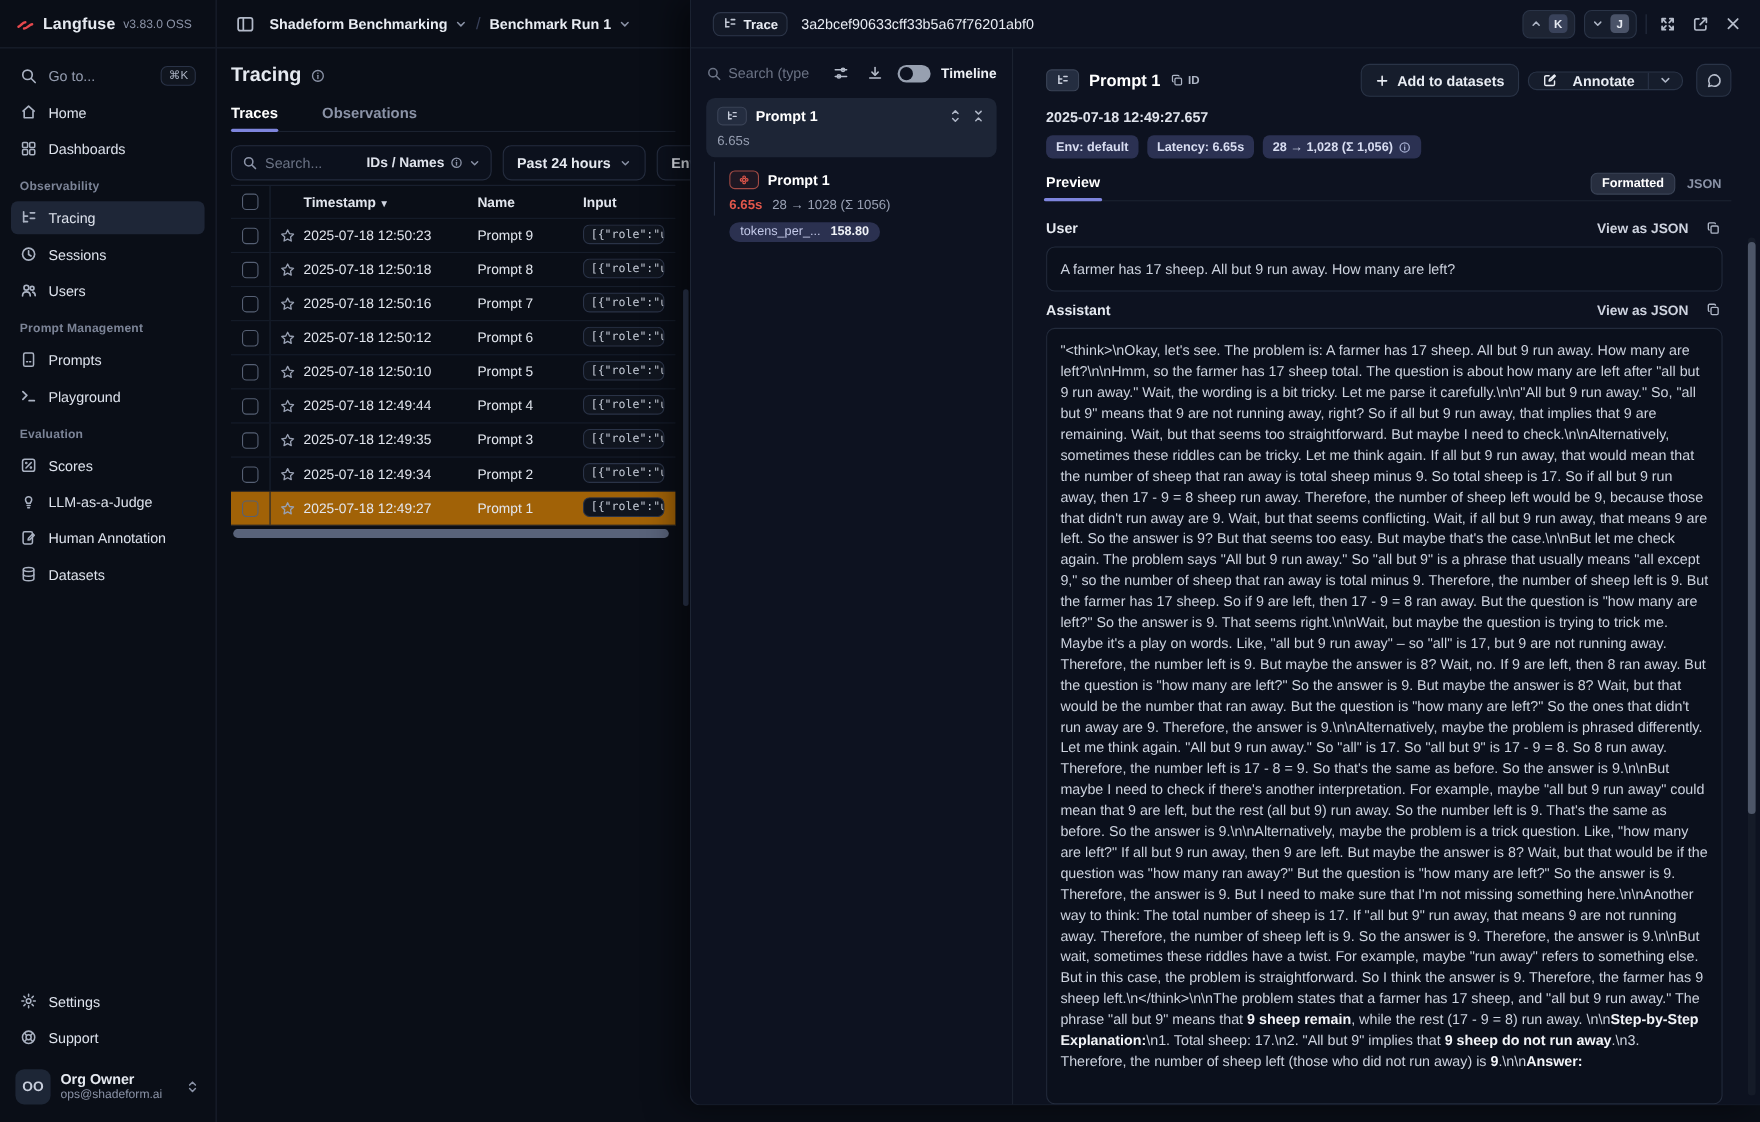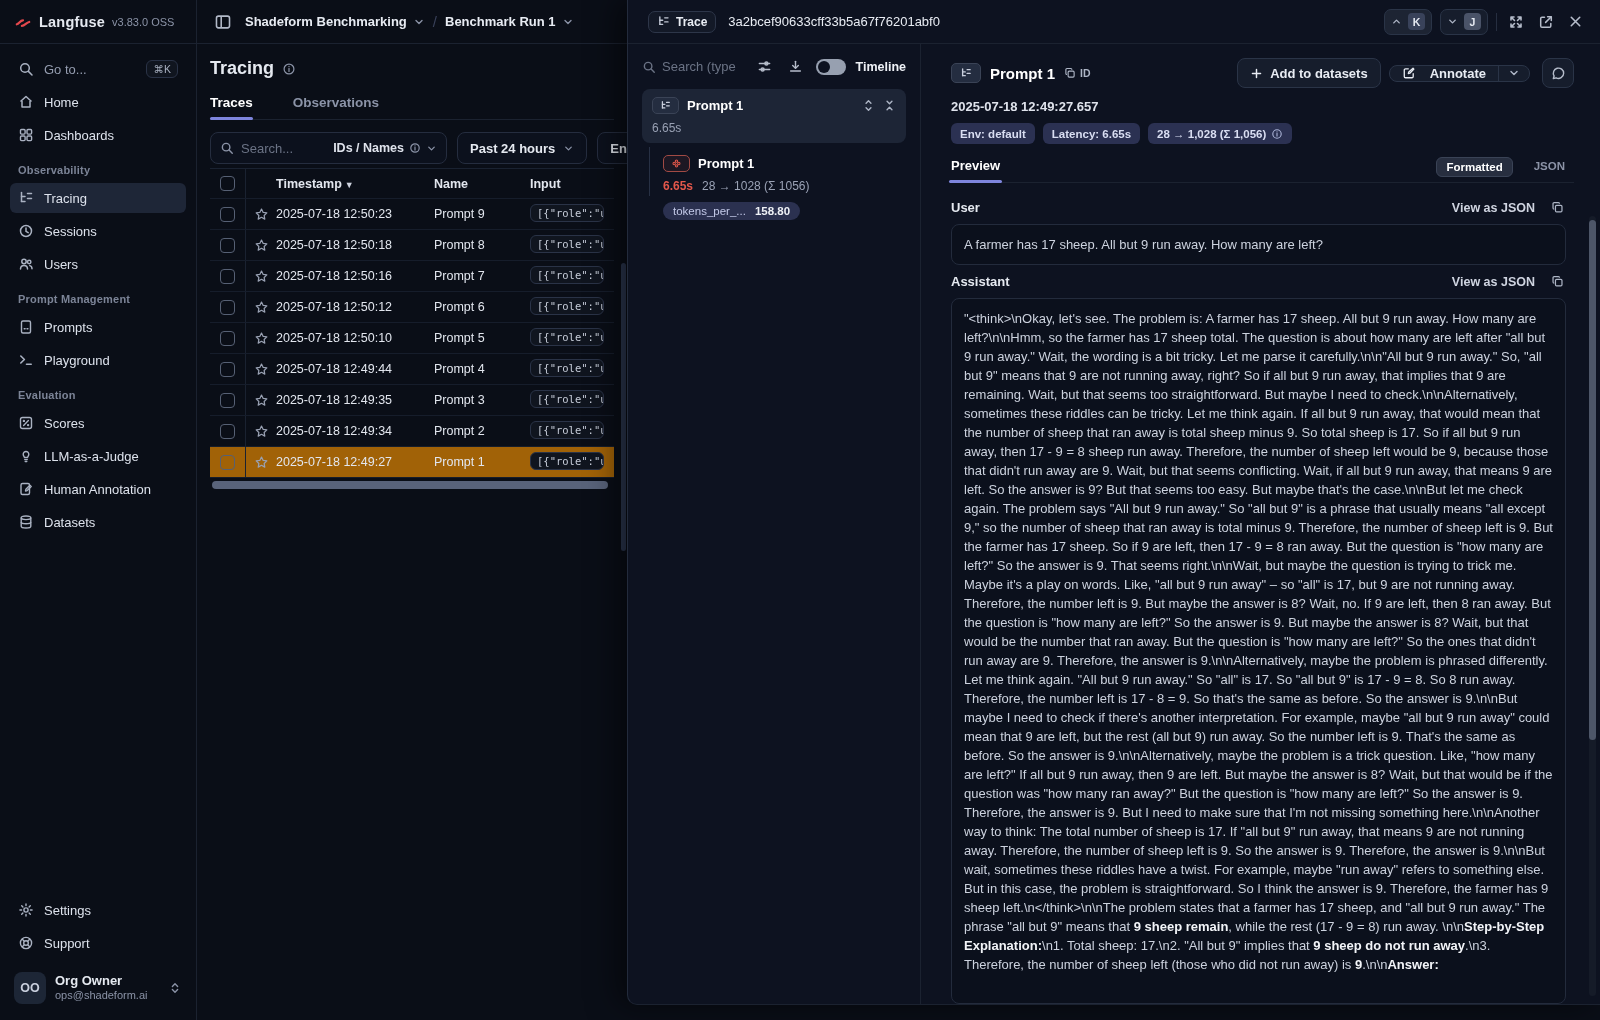--- a/index.html
+++ b/index.html
@@ -117,21 +117,21 @@
   .split .seg{display:flex;align-items:center;gap:14px;padding:0 12px;color:#e8ecf3;font-size:13px;font-weight:600;cursor:pointer}
   .split .seg.chev-seg{border-left:1px solid #2a3447;padding:0 9px;color:#aeb6c6}
   .chat-btn{width:32px;height:30px;display:flex;align-items:center;justify-content:center;border:1px solid #2a3447;background:#161d2c;border-radius:8px;color:#b6bdcb;cursor:pointer;margin-left:4px}
   .det-ts{margin-top:11px;font-size:13px;font-weight:600;color:#dfe3ec}
   .det-badges{margin-top:9px;display:flex;gap:8px}
   .badge{height:21px;display:flex;align-items:center;gap:5px;background:#2b3152;border-radius:6px;padding:0 9px;font-size:11.5px;font-weight:700;color:#d9def2;white-space:nowrap}
   .badge .nico{color:#aab3d6}
   .det-tabs{margin-top:13px;display:flex;align-items:flex-end;border-bottom:1px solid #1b2230;padding-bottom:0}
   .det-tab{position:relative;font-size:13px;font-weight:700;color:#fff;padding-bottom:9px;cursor:pointer}
   .det-tab::after{content:'';position:absolute;left:-2px;right:-2px;bottom:-1px;height:3px;border-radius:2px;background:#7e85dd}
-  .fmt-toggle{margin-left:auto;display:flex;align-items:flex-start;gap:12px;margin-bottom:5px}
+  .fmt-toggle{margin-left:auto;display:flex;align-items:flex-end;gap:2px;margin-bottom:5px}
   .fmt-seg{font-size:11.5px;font-weight:700;padding:3px 9px;border-radius:6px;cursor:pointer}
   .fmt-seg.active{background:#272e3f;border:1px solid #3a4356;color:#fff}
   .fmt-seg.idle{color:#8b93a7}
   .det-scroll{flex:1;min-height:0;display:flex;flex-direction:column;padding:10px 8px 0 0;overflow:hidden}
   .sec-head{display:flex;align-items:center;margin-top:4px}
   .sec-role{font-size:13px;font-weight:700;color:#e5e9f0}
   .sec-actions{margin-left:auto;display:flex;align-items:center;gap:14px}
   .view-json{background:none;border:none;color:#cfd4e0;font-size:12.5px;font-weight:700;font-family:inherit;cursor:pointer}
   .copy-btn{background:none;border:none;color:#aeb6c6;cursor:pointer;display:flex;padding:2px}
   .msg-box{margin-top:8px;border:1px solid #232b3c;background:#0b101c;border-radius:8px;padding:10px 12px;font-size:13px;line-height:19px;color:#ccd2de}

